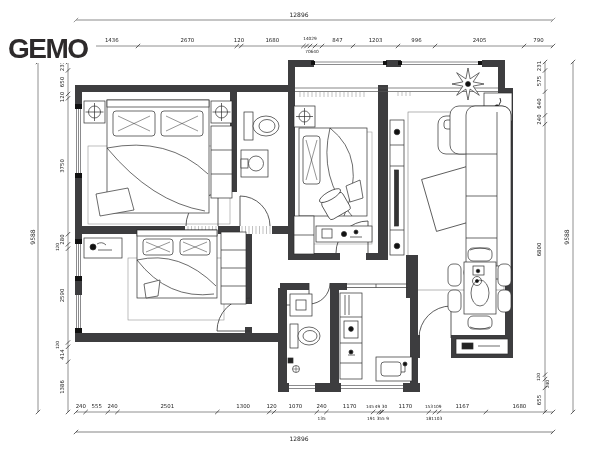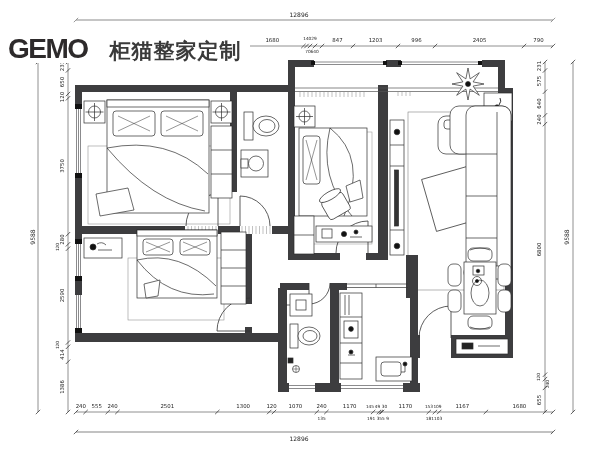--- a/index.html
+++ b/index.html
@@ -17,21 +17,20 @@
   .dimtiny{font-size:4.3px;}
   .dimtotal{font-size:6px;}
 </style>
 </head>
 <body>
 
 <div id="stage">
 
   <div class="hdr">
     <span class="logo">GEMO</span>
-    <span class="cn">柜猫整家定制</span>
   </div>
 
   <svg width="600" height="465" viewBox="0 0 600 465">
 
     <g stroke="#8a8a8a" stroke-width="0.55" fill="none">
       <rect x="88" y="146" width="142" height="78"></rect>
       <rect x="128" y="258" width="96" height="62"></rect>
       <rect x="408" y="112" width="96" height="178" stroke="#777"></rect>
       <rect x="302" y="132" width="70" height="112" stroke="#999"></rect>
     </g>

